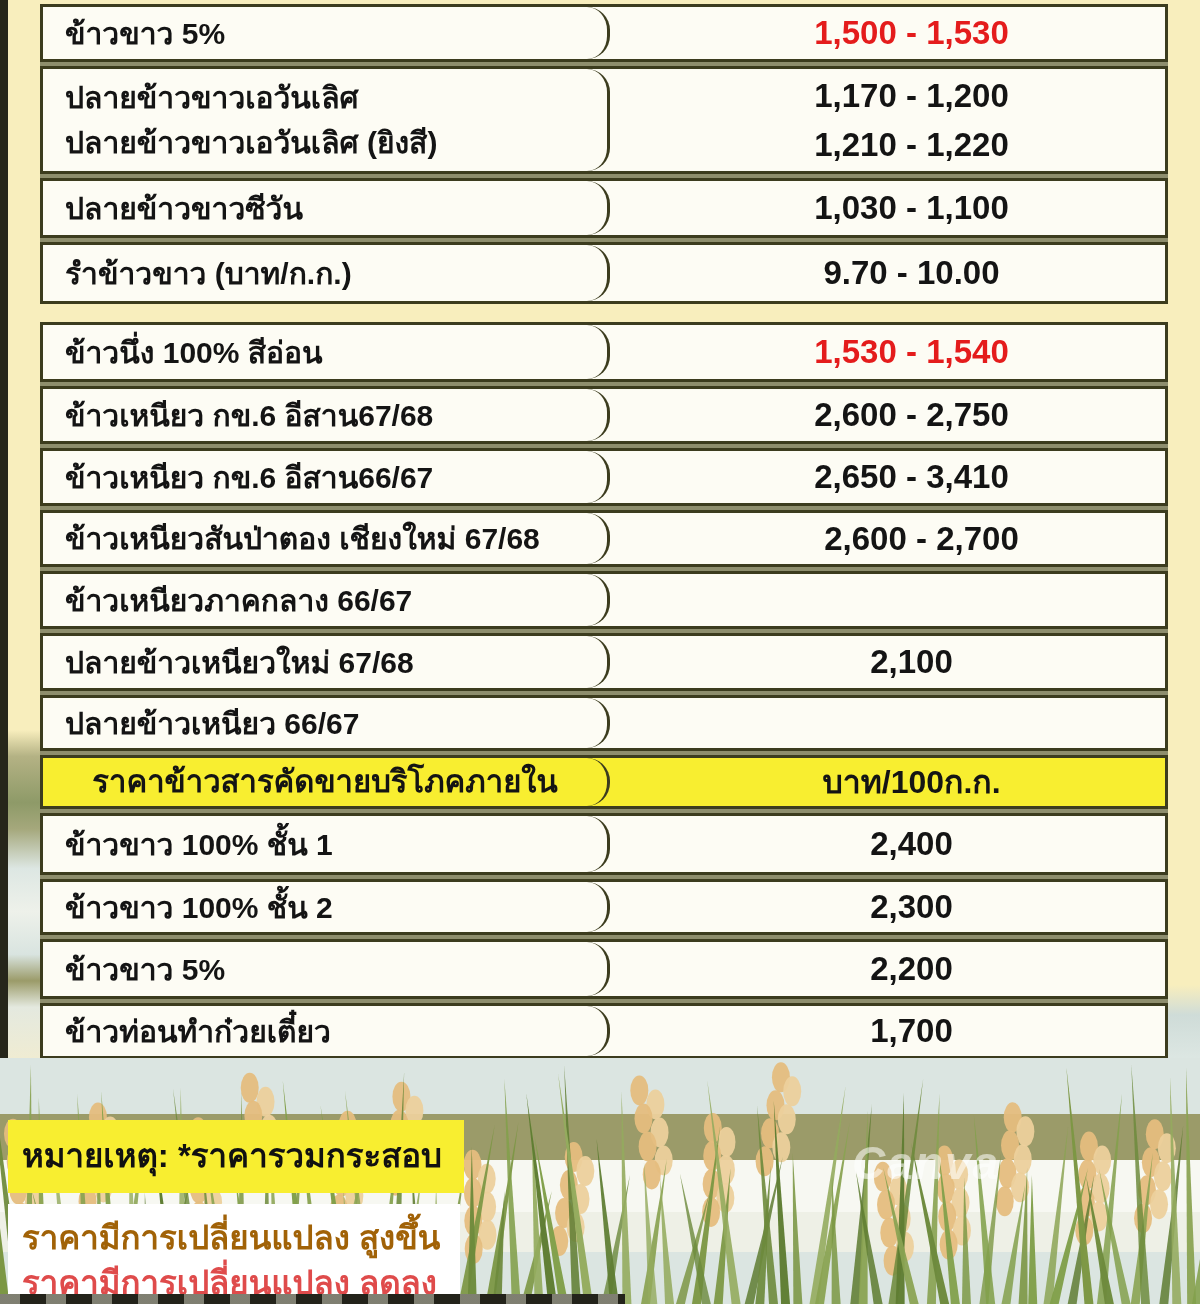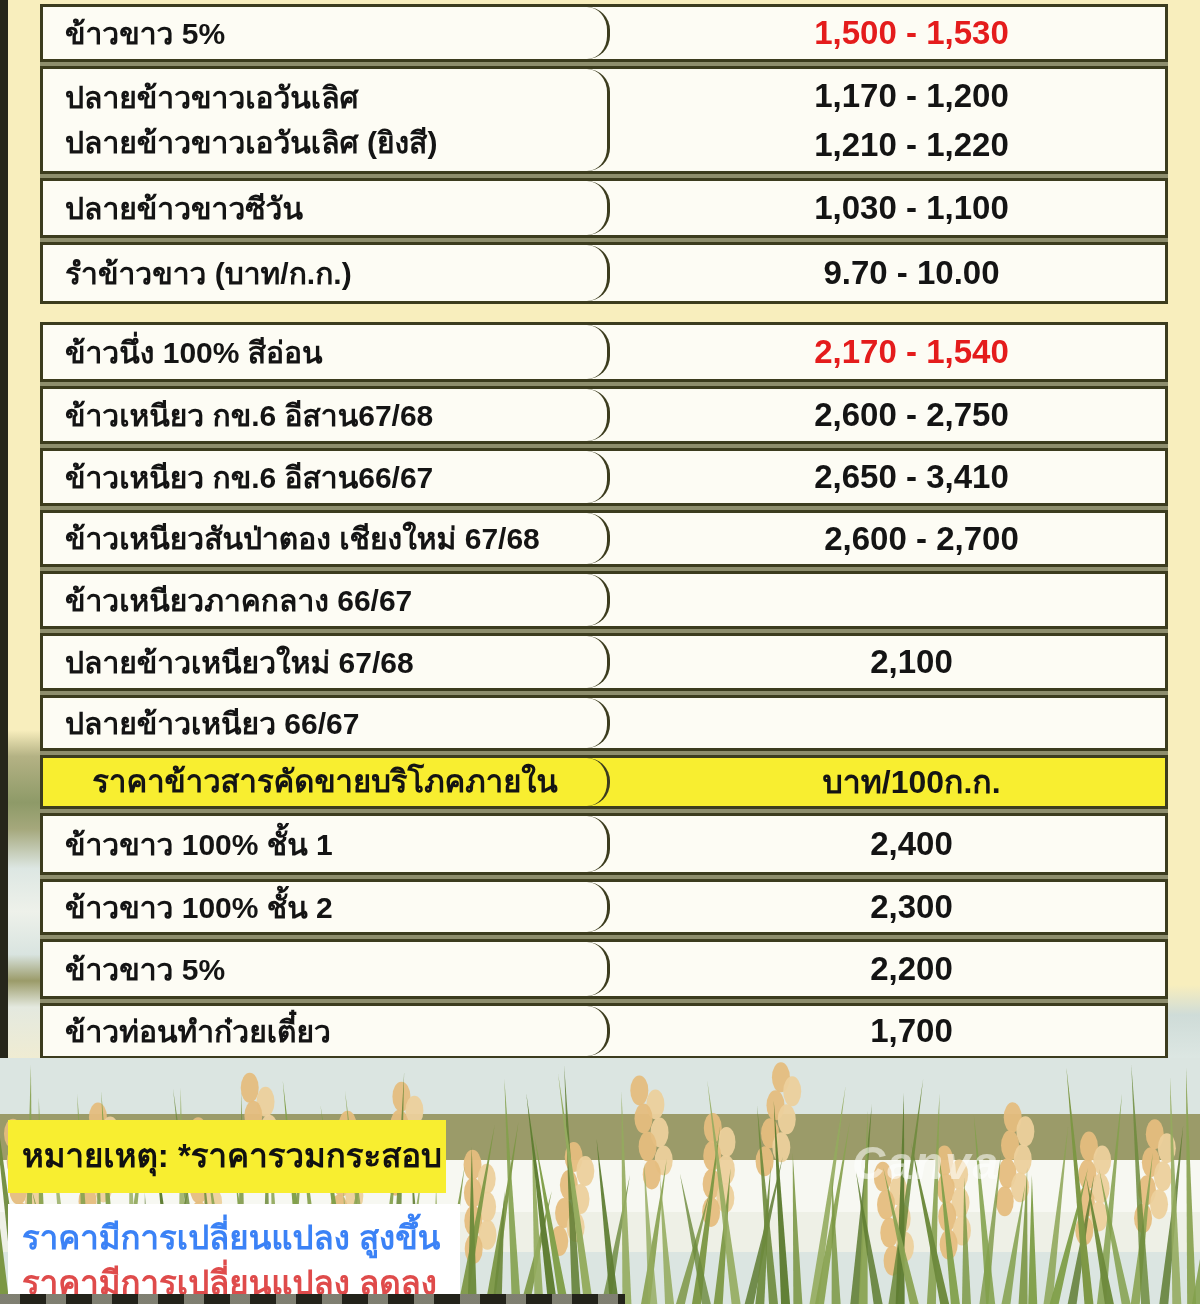--- a/index.html
+++ b/index.html
@@ -32,24 +32,24 @@
   .h57{min-height:57px;gap:20px;} .h56{min-height:56px;} .h54{min-height:54px;}
   .hdr{background:#f8ee30;}
   .hdr .lbl{justify-content:center;align-items:center;padding-left:0;background:#f8ee30;font-size:31px;}
   .hdr .val{background:#f8ee30;font-size:32px;}
   
   .illus{position:absolute;left:0;top:1058px;width:1200px;height:246px;}
   .watermark{position:absolute;left:852px;top:1136px;font-size:46px;font-style:italic;
      color:rgba(255,255,255,0.55);letter-spacing:2px;}
   
   .remark{position:absolute;left:8px;top:1120px;background:#f8ee30;color:#111;
-     font-size:33px;padding:9px 4px 11px 14px;white-space:nowrap;}
+     font-size:33px;padding:9px 22px 11px 14px;white-space:nowrap;}
   .legend{position:absolute;left:8px;top:1204px;background:#ffffff;
      padding:12px 20px 14px 14px;font-size:33px;line-height:1.35;white-space:nowrap;}
-  .legend-up{color:#3b82f6;}
+  .legend-up{color:#a16207;}
   .legend-down{color:#df4b4b;}
   .bottom-strip{position:absolute;left:0;top:1294px;width:625px;height:10px;background:#23231a;
      background-image:repeating-linear-gradient(90deg,rgba(240,240,220,.45) 0 20px,transparent 20px 46px);}
 </style>
 </head>
 <body>
 
 <div class="page">
 
   <div class="left-strip"></div>
@@ -77,21 +77,21 @@
     </div>
     <div class="row h62">
       <div class="lbl">รำข้าวขาว (บาท/ก.ก.)</div>
       <div class="val">9.70 - 10.00</div>
     </div>
   </div>
 
   <div class="ptable t-b">
     <div class="row h60">
       <div class="lbl">ข้าวนึ่ง 100% สีอ่อน</div>
-      <div class="val red">2,170 - 1,540</div>
+      <div class="val red">1,530 - 1,540</div>
     </div>
     <div class="row h58">
       <div class="lbl">ข้าวเหนียว กข.6 อีสาน67/68</div>
       <div class="val">2,600 - 2,750</div>
     </div>
     <div class="row h58">
       <div class="lbl">ข้าวเหนียว กข.6 อีสาน66/67</div>
       <div class="val">2,650 - 3,410</div>
     </div>
     <div class="row h57">

